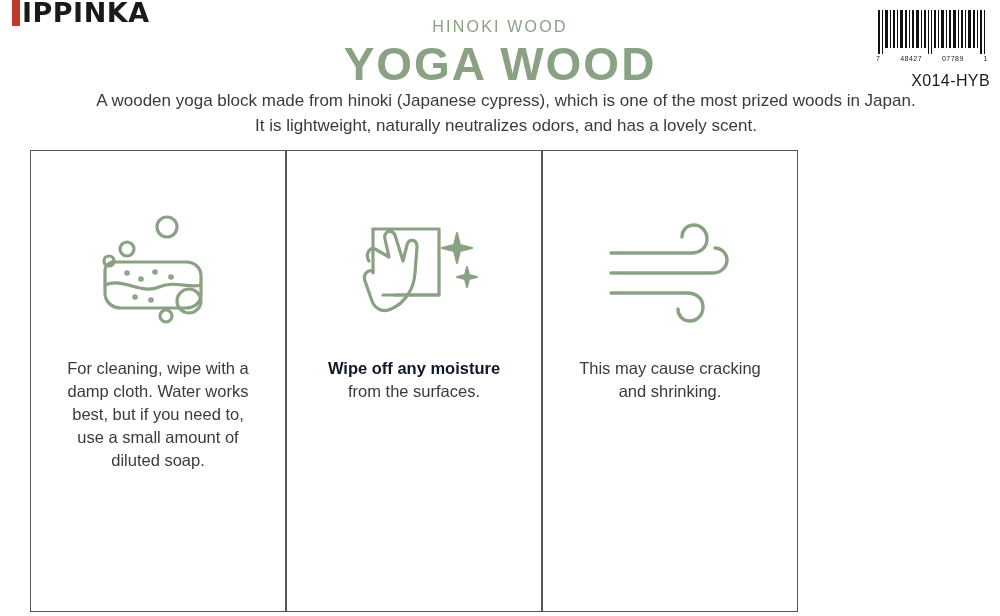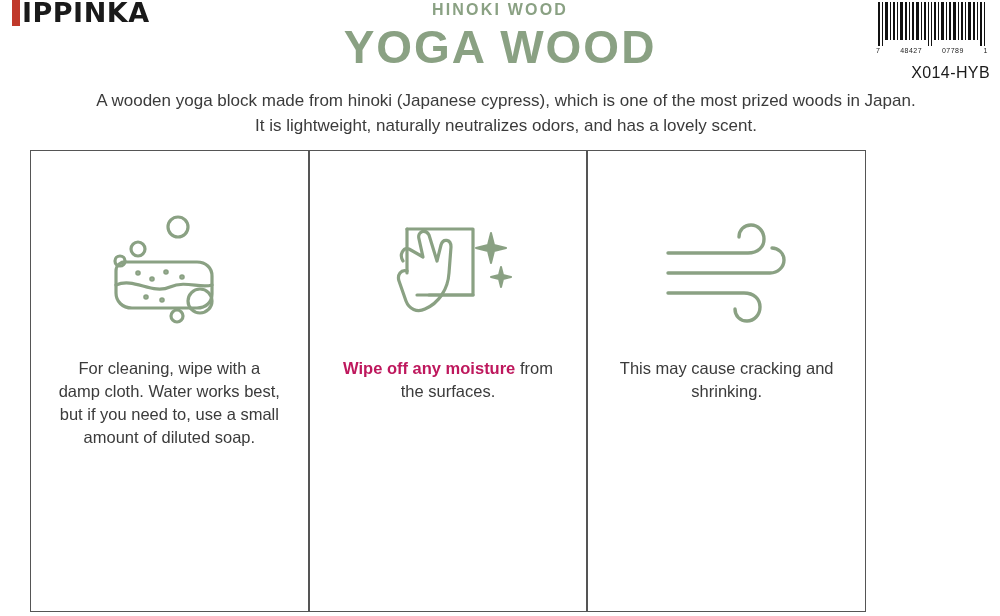--- a/index.html
+++ b/index.html
@@ -45,37 +45,37 @@
     position: absolute;
     left: 240px;
     top: 0px;
     width: 520px;
     text-align: center;
   }
   .eyebrow {
     font-size: 16px;
     letter-spacing: 2.2px;
     color: #8aa183;
-    font-weight: bold;
-    margin-top: 1px;
+    font-weight: normal;
+    margin-top: 18px;
   }
   .title {
     font-size: 46px;
     font-weight: bold;
     letter-spacing: 2px;
     color: #8aa183;
     line-height: 52px;
     margin-top: 2px;
   }
 
   
   .barcode-wrap {
     position: absolute;
     right: 8px;
-    top: 2px;
+    top: 10px;
     width: 120px;
     text-align: center;
   }
   .barcode {
     height: 44px;
     width: 112px;
     margin-left: auto;
     margin-right: auto;
     display: block;
   }
@@ -108,24 +108,24 @@
     font-size: 17px;
     line-height: 25px;
     color: #3b3b3b;
   }
 
   
   .panels {
     position: absolute;
     left: 30px;
     top: 150px;
-    width: 836px;
+    width: 768px;
     height: 462px;
     display: flex;
-    justify-content: flex-end;
+    justify-content: space-between;
   }
   .panel {
     width: 304px;
     height: 462px;
     border: 1px solid #555555;
     box-sizing: border-box;
     position: relative;
   }
   .panel-icon {
     height: 150px;
@@ -142,21 +142,21 @@
     color: #3b3b3b;
   }
   .panel-text p {
     margin: 0 0 22px 0;
   }
   .panel-text p:last-child {
     margin-bottom: 0;
   }
   .strong {
     font-weight: bold;
-    color: #be185d;
+    color: #0f172a;
   }
 </style>
 </head>
 <body>
 
 <div class="brand">
   <div class="brand-bar"></div>
   <div class="brand-name">IPPINKA</div>
 </div>
 

